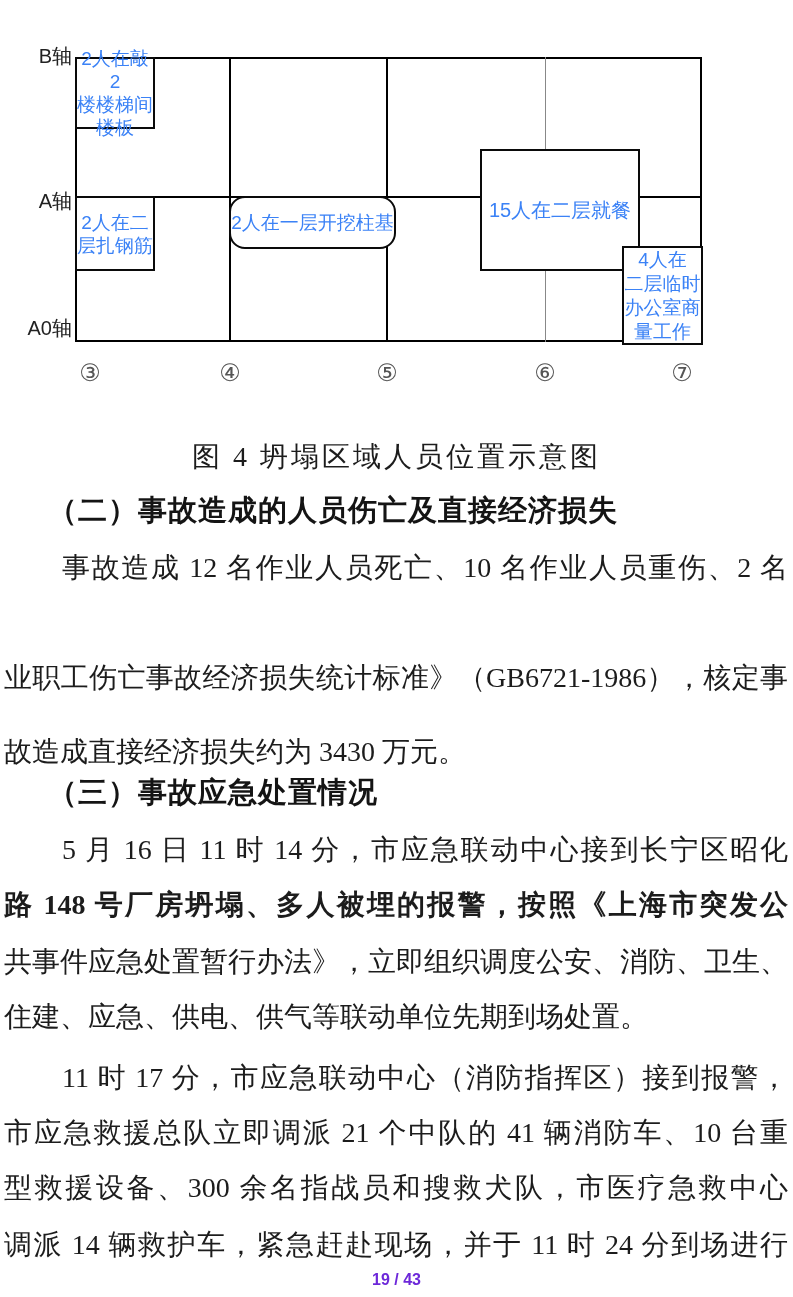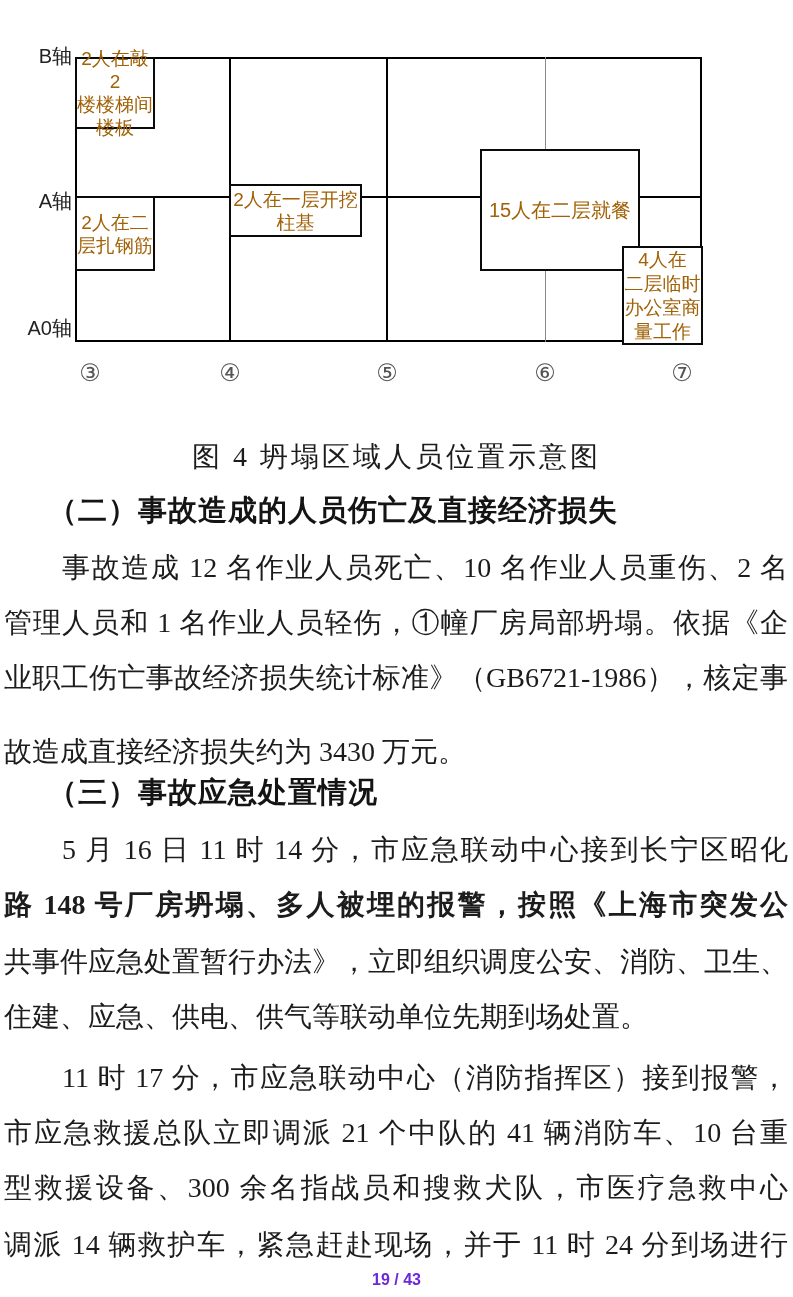--- a/index.html
+++ b/index.html
@@ -8,21 +8,21 @@
     font-family:"Liberation Serif","DejaVu Serif",serif;color:#1f1f1f;overflow:hidden;padding-left:6px;
   }
   
   .fig-line{position:absolute;background:#000;}
   .fig-line.thin{background:#888;}
   .grid-outline{position:absolute;left:75px;top:57px;width:627px;height:285px;
     border:2px solid #000;box-sizing:border-box;background:transparent;}
   .pbox{position:absolute;border:2px solid #0a0a0a;box-sizing:border-box;background:#fff;
     display:flex;flex-direction:column;align-items:center;justify-content:center;
     font-family:"Liberation Sans","DejaVu Sans",sans-serif;
-    font-size:19px;line-height:23px;color:#a16207;text-align:center;}
+    font-size:19px;line-height:23px;color:#3b82f6;text-align:center;}
   .axis-label{position:absolute;left:10px;width:62px;text-align:right;
     font-family:"Liberation Sans","DejaVu Sans",sans-serif;font-size:20px;color:#222;line-height:20px;}
   .col-label{position:absolute;top:360px;transform:translateX(-50%);
     font-family:"DejaVu Sans","Liberation Sans",sans-serif;font-size:24px;color:#555;line-height:26px;}
   .caption{position:absolute;top:438px;left:0;width:793px;text-align:center;
     font-size:28px;letter-spacing:3px;color:#1c1c1c;}
   
   .heading{position:absolute;left:48px;width:720px;font-size:29px;font-weight:700;
     letter-spacing:1px;line-height:34px;white-space:nowrap;color:#141414;}
   .bline{position:absolute;left:4px;width:784px;font-size:28px;line-height:34px;
@@ -52,21 +52,21 @@
 
     <div class="pbox" style="left:75px;top:57px;width:80px;height:72px;">
       <span>2人在敲2</span>
       <span>楼楼梯间</span>
       <span>楼板</span>
     </div>
     <div class="pbox" style="left:75px;top:196px;width:80px;height:75px;text-align:center;">
       <span>2人在二</span>
       <span>层扎钢筋</span>
     </div>
-    <div class="pbox" style="left:229px;top:184px;width:133px;height:53px;">
+    <div class="pbox" style="left:229px;top:196px;width:167px;height:53px;border-radius:16px;">
       <span>2人在一层开挖柱基</span>
     </div>
     <div class="pbox" style="left:464px;top:149px;width:160px;height:122px;font-size:20px;margin-left:16px;">
       <span>15人在二层就餐</span>
     </div>
     <div class="pbox" style="left:622px;top:246px;width:81px;height:99px;line-height:24px;">
       <span>4人在</span>
       <span>二层临时</span>
       <span>办公室商</span>
       <span>量工作</span>
@@ -76,21 +76,20 @@
     <span class="col-label" style="left:230px;">④</span>
     <span class="col-label" style="left:387px;">⑤</span>
     <span class="col-label" style="left:545px;">⑥</span>
     <span class="col-label" style="left:682px;">⑦</span>
 
     <div class="caption">图 4 坍塌区域人员位置示意图</div>
   </div>
 
   <div class="heading" style="top:493px;">（二）事故造成的人员伤亡及直接经济损失</div>
   <div class="bline ind" style="top:551px;">事故造成 12 名作业人员死亡、10 名作业人员重伤、2 名</div>
-  <div class="bline" style="top:606px;">管理人员和 1 名作业人员轻伤，①幢厂房局部坍塌。依据《企</div>
   <div class="bline" style="top:661px;">业职工伤亡事故经济损失统计标准》（GB6721-1986），核定事</div>
   <div class="bline nojust" style="top:735px;">故造成直接经济损失约为 3430 万元。</div>
 
   <div class="heading" style="top:775px;">（三）事故应急处置情况</div>
   <div class="bline ind" style="top:833px;">5 月 16 日 11 时 14 分，市应急联动中心接到长宁区昭化</div>
   <div class="bline" style="top:888px;font-weight:bold;">路 148 号厂房坍塌、多人被埋的报警，按照《上海市突发公</div>
   <div class="bline" style="top:945px;">共事件应急处置暂行办法》，立即组织调度公安、消防、卫生、</div>
   <div class="bline nojust" style="top:1000px;">住建、应急、供电、供气等联动单位先期到场处置。</div>
 
   <div class="bline ind" style="top:1061px;">11 时 17 分，市应急联动中心（消防指挥区）接到报警，</div>

